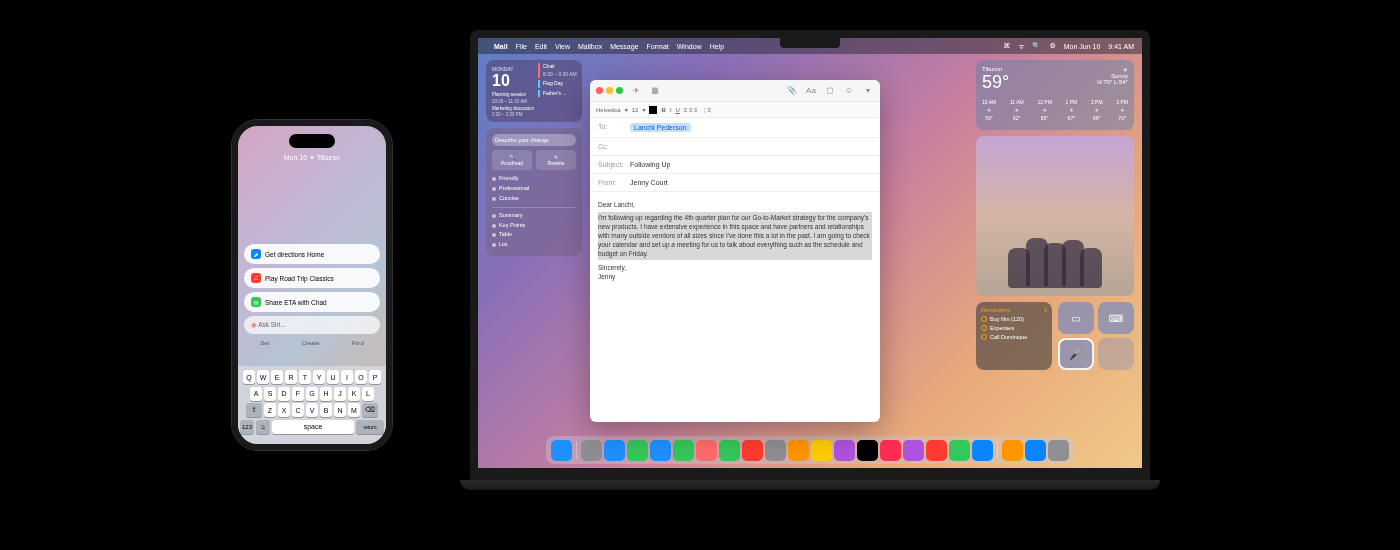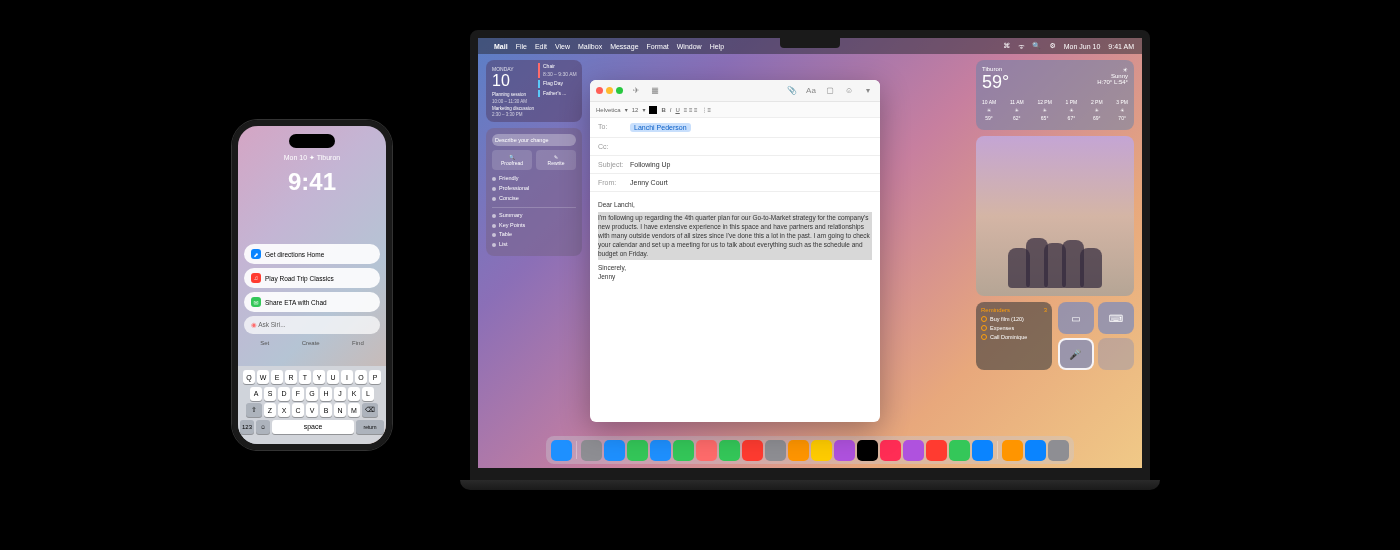--- a/index.html
+++ b/index.html
@@ -93,21 +93,20 @@
 .dock{position:absolute;bottom:4px;left:50%;transform:translateX(-50%);height:28px;background:rgba(200,200,210,0.4);border-radius:8px;padding:3px 5px;display:flex;gap:2px;align-items:center;}
 .dock-ico{width:21px;height:21px;border-radius:5px;display:flex;align-items:center;justify-content:center;font-size:10px;color:#fff;}
 .dock-sep{width:1px;height:18px;background:rgba(255,255,255,0.3);margin:0 2px;}
 </style>
 </head>
 <body>
 
 <div class="iphone">
   <div class="iphone-island"></div>
   <div class="iphone-status">Mon 10  ✦  Tiburon</div>
-  <div class="iphone-time">9:41</div>
   <div class="iphone-suggestions">
     <div class="sugg">
         <div class="sugg-icon si-blue">⬈</div>
         <span>Get directions Home</span>
       </div>
     <div class="sugg">
         <div class="sugg-icon si-red">♫</div>
         <span>Play Road Trip Classics</span>
       </div>
     <div class="sugg">
@@ -187,21 +186,21 @@
         <span>ᯤ</span>
         <span>🔍</span>
         <span>⚙</span>
         <span>Mon Jun 10</span>
         <span>9:41 AM</span>
       </div>
     </div>
 
     <div class="widget-cal">
       <div style="font-size:5px;opacity:0.8">MONDAY</div>
-      <div style="font-size:16px;font-weight:400">10</div>
+      <div style="font-size:16px;font-weight:700">10</div>
       <div style="font-size:4.5px;margin-top:2px;line-height:1.5">
         <div>Planning session</div>
         <div style="opacity:0.7">10:00 – 11:30 AM</div>
         <div>Marketing discussion</div>
         <div style="opacity:0.7">2:30 – 3:30 PM</div>
       </div>
       <div class="cal-inner">
         <div class="cal-item">
             <div>Chair</div>
             <div style="opacity:0.7">8:30 – 9:30 AM</div>

